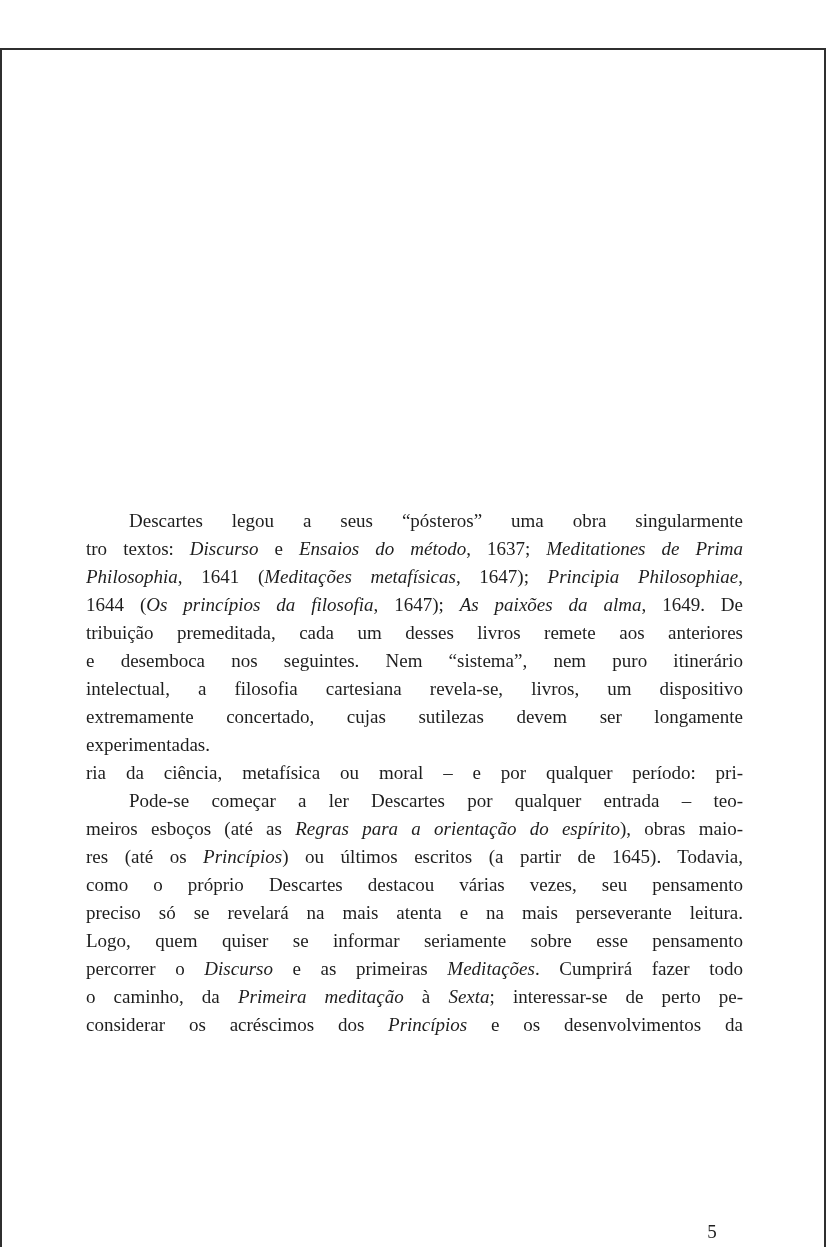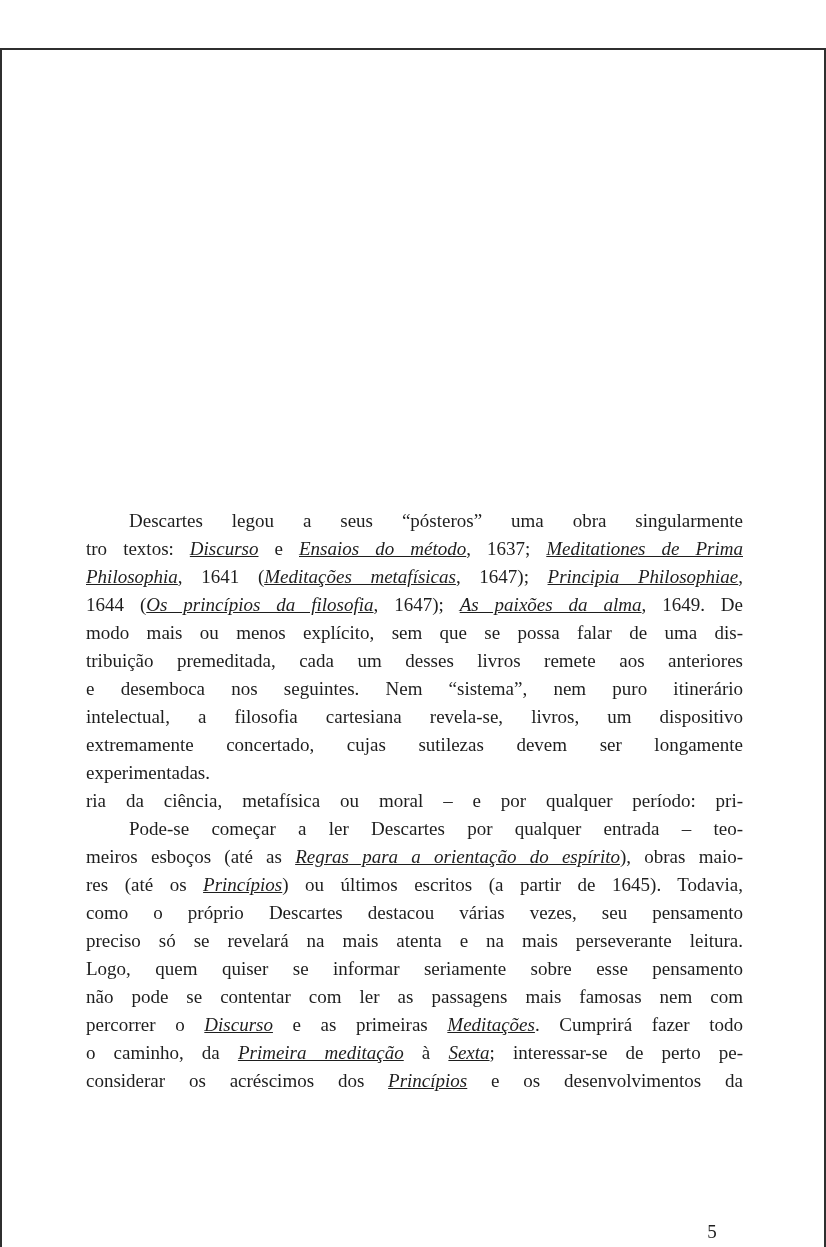--- a/index.html
+++ b/index.html
@@ -34,56 +34,54 @@
   .line {
     font-size: 19px;
     line-height: 28px;
     height: 28px;
     overflow: hidden;
     text-align: justify;
     text-align-last: justify;
   }
   .line.indent { text-indent: 43px; }
   .line.no-justify { text-align-last: left; }
-  .line i { font-style: italic; text-decoration: underline; }
+  .line i { font-style: italic; }
   .folio {
     position: absolute;
     left: 698px;
     top: 1168px;
     width: 24px;
     text-align: center;
     font-size: 19px;
     line-height: 28px;
   }
 </style>
 </head>
 <body>
 
 <div class="page">
   <div class="text-block">
       <div class="paragraph">
         <div class="line indent">Descartes legou a seus “pósteros” uma obra singularmente</div>
         <div class="line">tro textos: <i>Discurso</i> e <i>Ensaios do método</i>, 1637; <i>Meditationes de Prima</i></div>
         <div class="line"><i>Philosophia</i>, 1641 (<i>Meditações metafísicas</i>, 1647); <i>Principia Philosophiae</i>,</div>
         <div class="line">1644 (<i>Os princípios da filosofia</i>, 1647); <i>As paixões da alma</i>, 1649. De</div>
-        <div class="line">modo mais ou menos explícito, sem que se possa falar de uma dis-</div>
         <div class="line">tribuição premeditada, cada um desses livros remete aos anteriores</div>
         <div class="line">e desemboca nos seguintes. Nem “sistema”, nem puro itinerário</div>
         <div class="line">intelectual, a filosofia cartesiana revela-se, livros, um dispositivo</div>
         <div class="line">extremamente concertado, cujas sutilezas devem ser longamente</div>
         <div class="line no-justify">experimentadas.</div>
       </div>
       <div class="paragraph">
         <div class="line">ria da ciência, metafísica ou moral – e por qualquer período: pri-</div>
         <div class="line indent">Pode-se começar a ler Descartes por qualquer entrada – teo-</div>
         <div class="line">meiros esboços (até as <i>Regras para a orientação do espírito</i>), obras maio-</div>
         <div class="line">res (até os <i>Princípios</i>) ou últimos escritos (a partir de 1645). Todavia,</div>
         <div class="line">como o próprio Descartes destacou várias vezes, seu pensamento</div>
         <div class="line">preciso só se revelará na mais atenta e na mais perseverante leitura.</div>
         <div class="line">Logo, quem quiser se informar seriamente sobre esse pensamento</div>
-        <div class="line">não pode se contentar com ler as passagens mais famosas nem com</div>
         <div class="line">percorrer o <i>Discurso</i> e as primeiras <i>Meditações</i>. Cumprirá fazer todo</div>
         <div class="line">o caminho, da <i>Primeira meditação</i> à <i>Sexta</i>; interessar-se de perto pe-</div>
         <div class="line">considerar os acréscimos dos <i>Princípios</i> e os desenvolvimentos da</div>
       </div>
     </div>
   <div class="folio">5</div>
 </div>
 
 </body></html>

